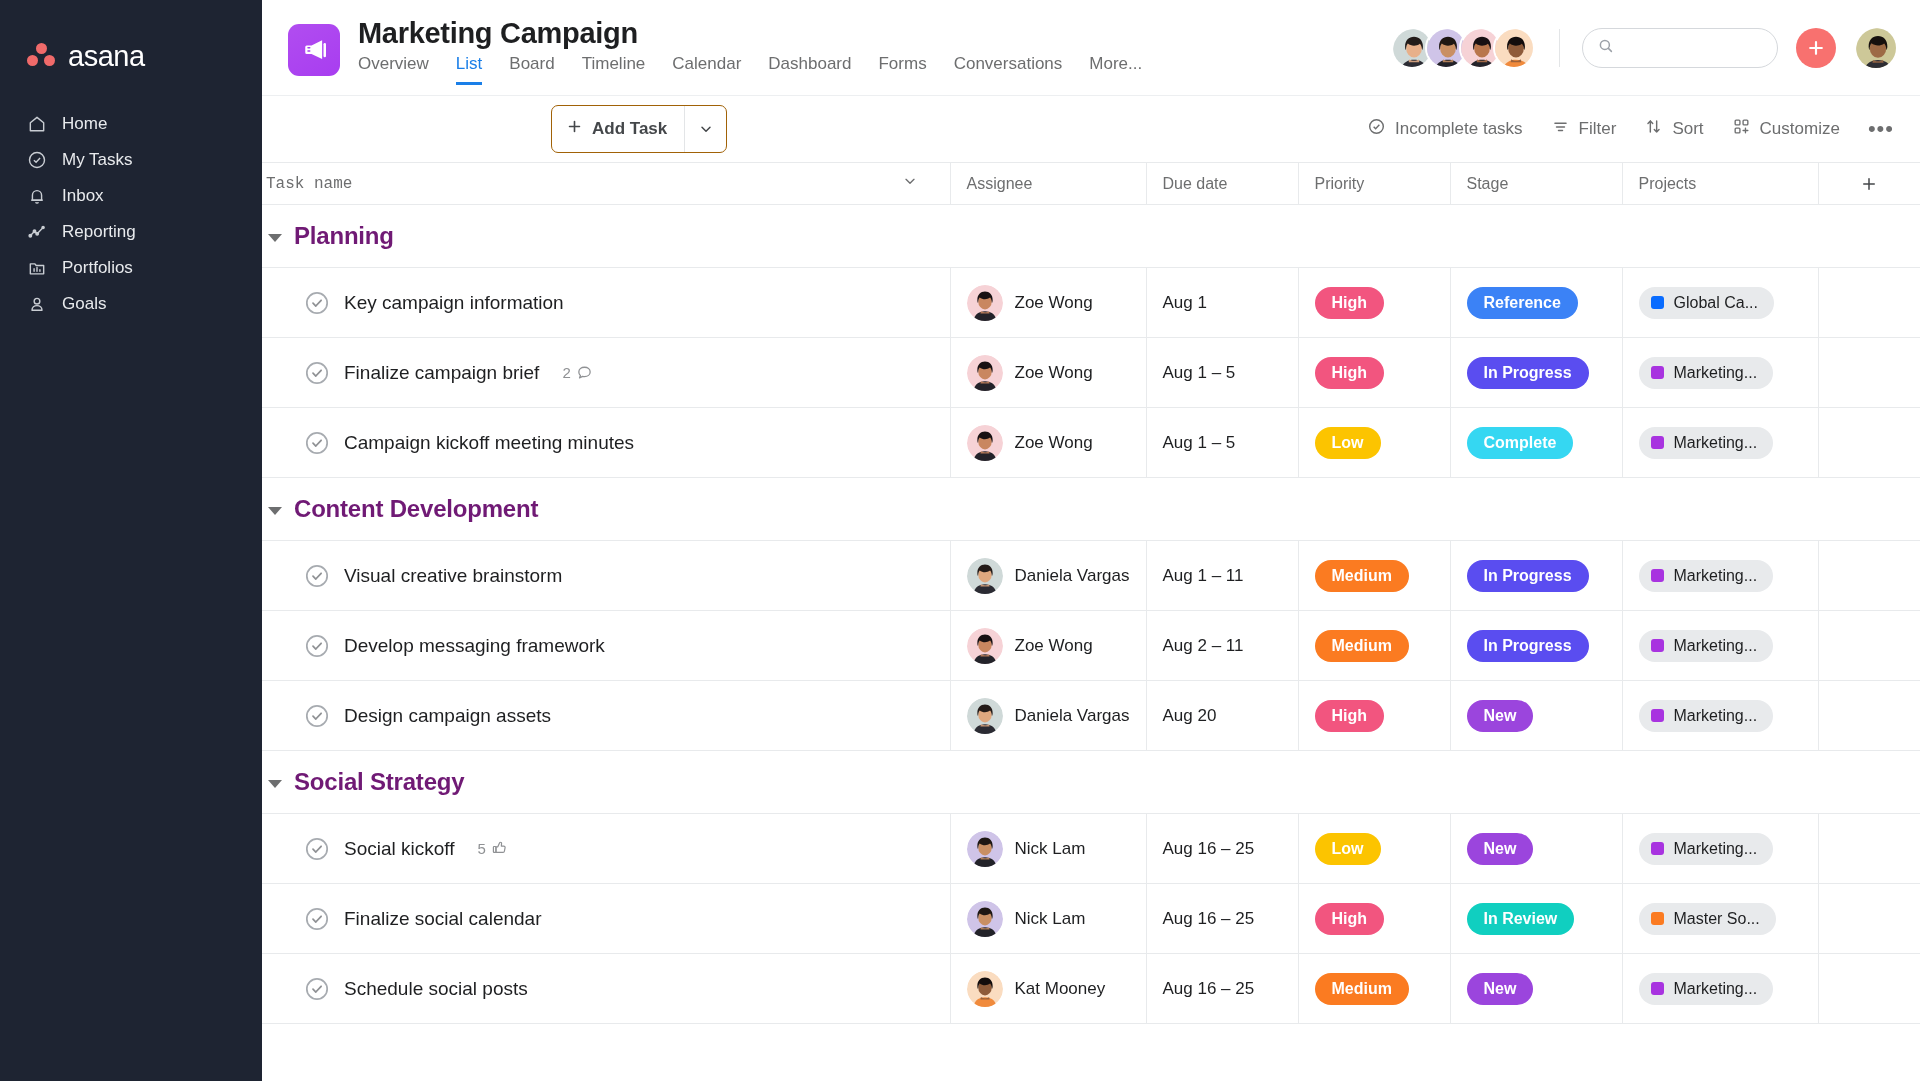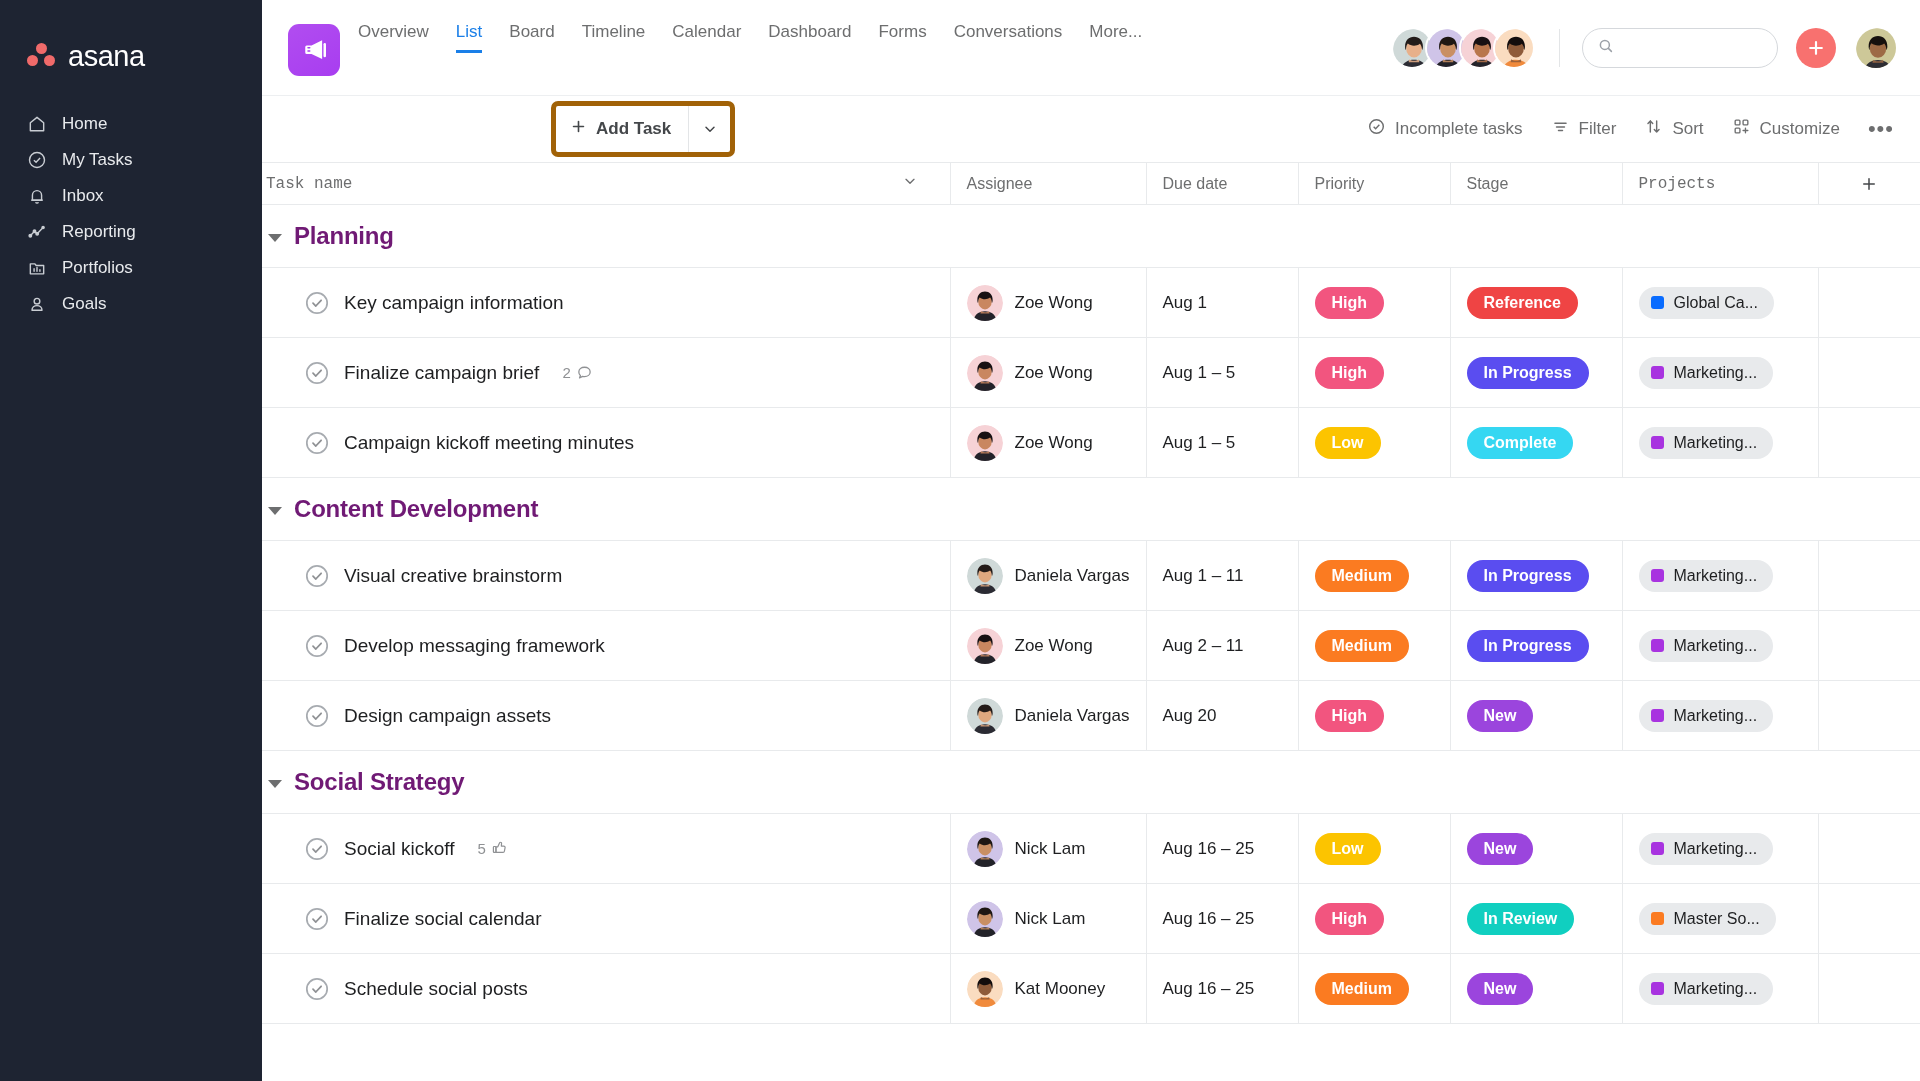--- a/index.html
+++ b/index.html
@@ -98,22 +98,22 @@
     cursor: pointer; flex: none;
   }
   .me-av { margin-left: 18px; width: 44px; height: 44px; }
 
   
   .toolbar {
     height: 66px; display: flex; align-items: center;
     padding: 0 26px 0 289px; position: relative;
   }
   .addtask {
-    display: flex; align-items: stretch; height: 56px;
-    border: 5px solid #a16207; border-radius: 7px; overflow: hidden;
+    display: flex; align-items: stretch; height: 48px;
+    border: 1px solid #a16207; border-radius: 7px; overflow: hidden;
     background: #fff; cursor: pointer;
   }
   .addtask .lbl {
     display: flex; align-items: center; gap: 9px;
     padding: 0 17px 0 14px; font-size: 17px; color: #44474a; font-weight: bold;
   }
   .addtask .caret {
     width: 42px; border-left: 1px solid #e3e5e7;
     display: flex; align-items: center; justify-content: center;
   }
@@ -133,21 +133,21 @@
   .tbl th {
     height: 42px; font-size: 16px; color: #6d6e6f; font-weight: normal;
     text-align: left; padding: 0 16px; border-top: 1px solid #e8eaec;
     border-bottom: 1px solid #e8eaec; background: #fff; vertical-align: middle;
   }
   th.c-name  { width: 688px; padding-left: 0; font-family: Liberation Mono, monospace; }
   th.c-assn  { width: 196px; }
   th.c-due   { width: 152px; }
   th.c-prio  { width: 152px; }
   th.c-stage { width: 172px; }
-  th.c-proj  { width: 196px; font-family: Liberation Mono, monospace; }
+  th.c-proj  { width: 196px; }
   th.c-plus  { width: auto; border-right: none; }
   .th-name-inner {
     display: flex; align-items: center; justify-content: space-between;
     padding: 0 16px 0 4px; height: 100%;
   }
   .th-plus { display: flex; justify-content: center; }
 
   .sec-row td { border: none; padding: 0; }
   .sec-head {
     display: flex; align-items: center; gap: 12px;
@@ -271,20 +271,21 @@
     <header class="topbar">
       <div class="proj-icon">
         <svg width="30" height="30" viewBox="0 0 24 24" fill="#ffffff">
           <path d="M18.5 4.2 10 8.3H6.2A1.2 1.2 0 0 0 5 9.5v4.4a1.2 1.2 0 0 0 1.2 1.2H10l8.5 4.1z"></path>
           <rect x="19.6" y="6.3" width="2" height="11.4" rx="1"></rect>
           <rect x="6.6" y="9.6" width="2.6" height="1.2" rx="0.6" fill="#a83df0"></rect>
           <rect x="6.6" y="12.2" width="2.6" height="1.2" rx="0.6" fill="#a83df0"></rect>
         </svg>
       </div>
       <div class="proj-title-wrap">
+        <div class="proj-title">Marketing Campaign</div>
         <div class="tabs">
           <div class="tab">Overview</div>
           <div class="tab active">List</div>
           <div class="tab">Board</div>
           <div class="tab">Timeline</div>
           <div class="tab">Calendar</div>
           <div class="tab">Dashboard</div>
           <div class="tab">Forms</div>
           <div class="tab">Conversations</div>
           <div class="tab">More...</div>
@@ -462,21 +463,21 @@
                       <path d="M9 48c0-8.2 6.8-13 15-13s15 4.8 15 13z" fill="#23232a"></path>
                       <ellipse cx="24" cy="22" rx="9" ry="10.5" fill="#c98760"></ellipse>
                       <path d="M13.8 20c0-7 4.3-11.2 10.2-11.2S34.2 13 34.2 20c0 2-.5 3.4-.9 4.2-.5-4-1.3-6.3-2.6-7.4-2 1.6-4.5 2.2-6.7 2.2-2.6 0-5.2-.7-7-2.3-1.3 1.2-2 3.4-2.3 7.5-.5-.9-.9-2.2-.9-4.2z" fill="#171012"></path>
                       <path d="M18.5 34.5c1.8 1.3 3.6 1.9 5.5 1.9s3.7-.6 5.5-1.9l.6 3.4h-12.2z" fill="#c98760" opacity=".85"></path>
                     </svg></span>
                   <span class="assn-name">Zoe Wong</span>
                 </div>
               </td>
               <td><span class="due">Aug 1</span></td>
               <td><span class="pill" style="background:#f2557f">High</span></td>
-              <td><span class="pill" style="background:#ef4444">Reference</span></td>
+              <td><span class="pill" style="background:#3b82f6">Reference</span></td>
               <td><span class="proj-pill">
                   <span class="proj-sw" style="background:#0a6cff"></span>
                   <span>Global Ca...</span>
                 </span></td>
               <td class="cell-end"></td>
             </tr>
             <tr class="task-row">
               <td class="cell-name">
                 <div class="task-name-inner">
                   <span class="check-ring">

